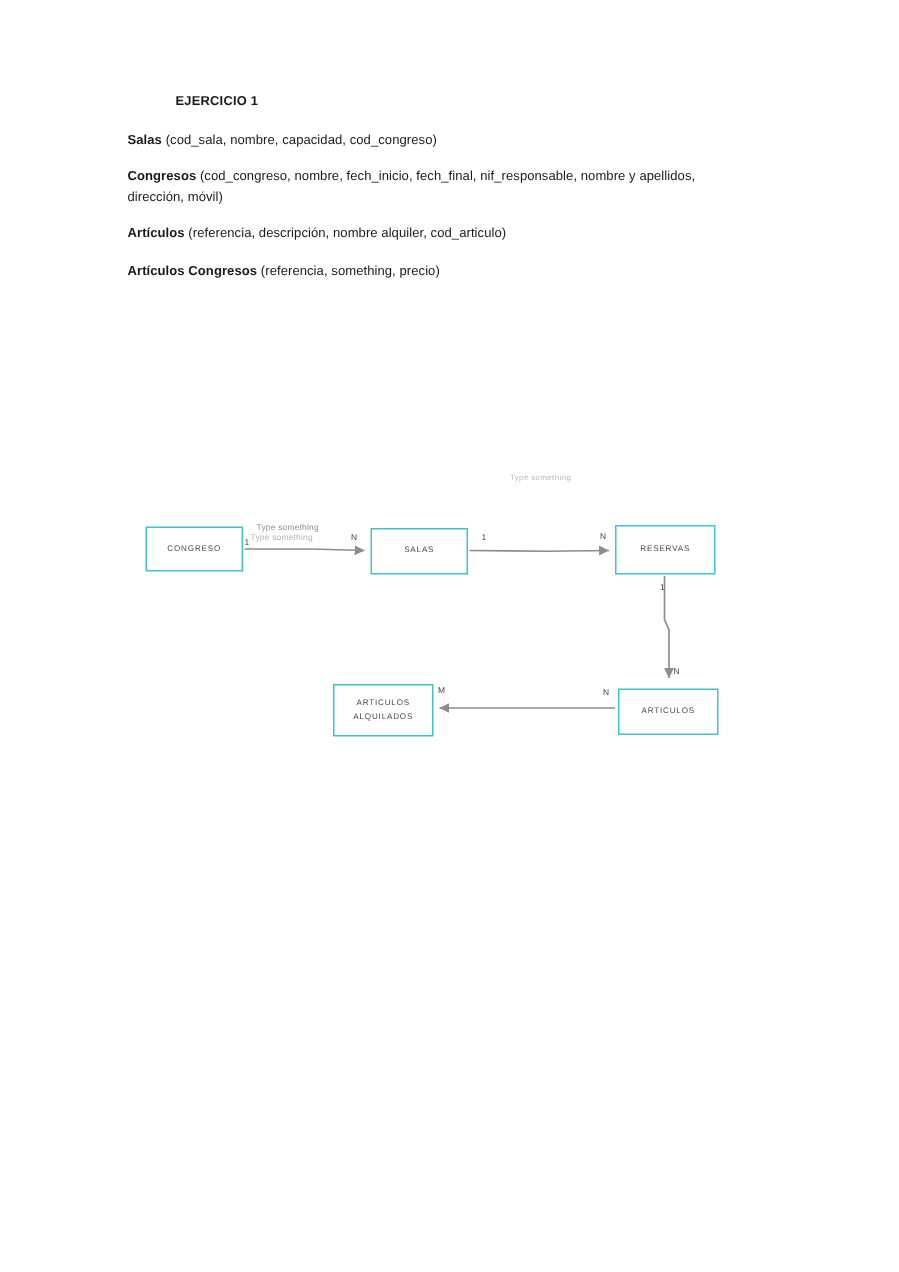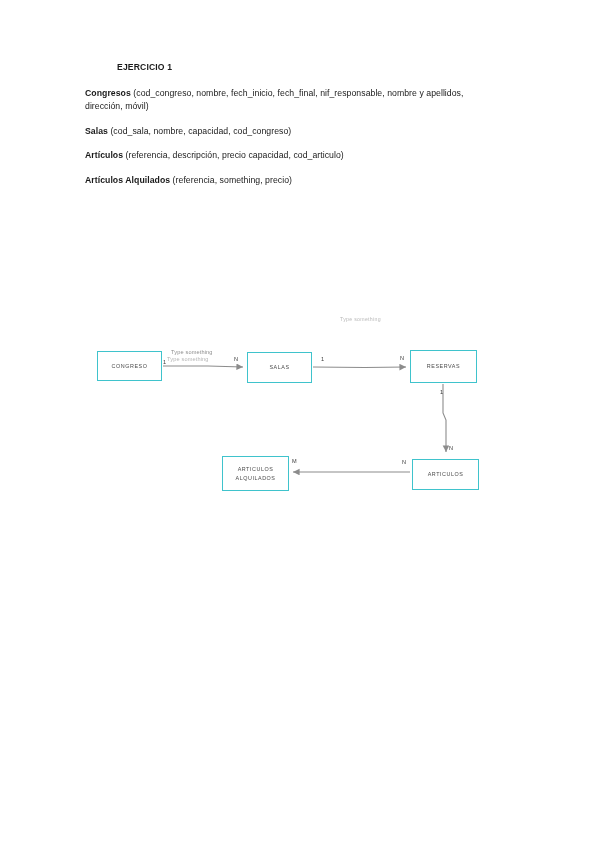--- a/index.html
+++ b/index.html
@@ -130,28 +130,28 @@
     color: #b5b5b5;
     letter-spacing: 0.15px;
   }
 </style>
 </head>
 <body>
 
 <div class="doc-text">
   <div class="doc-heading">EJERCICIO 1</div>
 
+  <p class="doc-para"><b>Salas</b><span class="rest"> (cod_sala, nombre, capacidad, cod_congreso)</span></p>
+
   <p class="doc-para"><b>Congresos</b><span class="rest"> (cod_congreso, nombre, fech_inicio, fech_final, nif_responsable, nombre y apellidos, dirección, móvil)</span></p>
 
-  <p class="doc-para"><b>Salas</b><span class="rest"> (cod_sala, nombre, capacidad, cod_congreso)</span></p>
-
-
-  <p class="doc-para"><b>Artículos</b><span class="rest"> (referencia, descripción, precio capacidad, cod_articulo)</span></p>
-
-  <p class="doc-para"><b>Artículos Alquilados</b><span class="rest"> (referencia, something, precio)</span></p>
+
+  <p class="doc-para"><b>Artículos</b><span class="rest"> (referencia, descripción, nombre alquiler, cod_articulo)</span></p>
+
+  <p class="doc-para"><b>Artículos Congresos</b><span class="rest"> (referencia, something, precio)</span></p>
 </div>
 
 <div class="diagram">
 
   <svg viewBox="0 0 599 210">
     <defs>
       <marker id="arrow-right" markerWidth="7" markerHeight="7" refX="6" refY="3" orient="auto">
         <path d="M0,0 L6,3 L0,6 z" fill="#8c8c8c"></path>
       </marker>
       <marker id="arrow-left" markerWidth="7" markerHeight="7" refX="6" refY="3" orient="auto">

